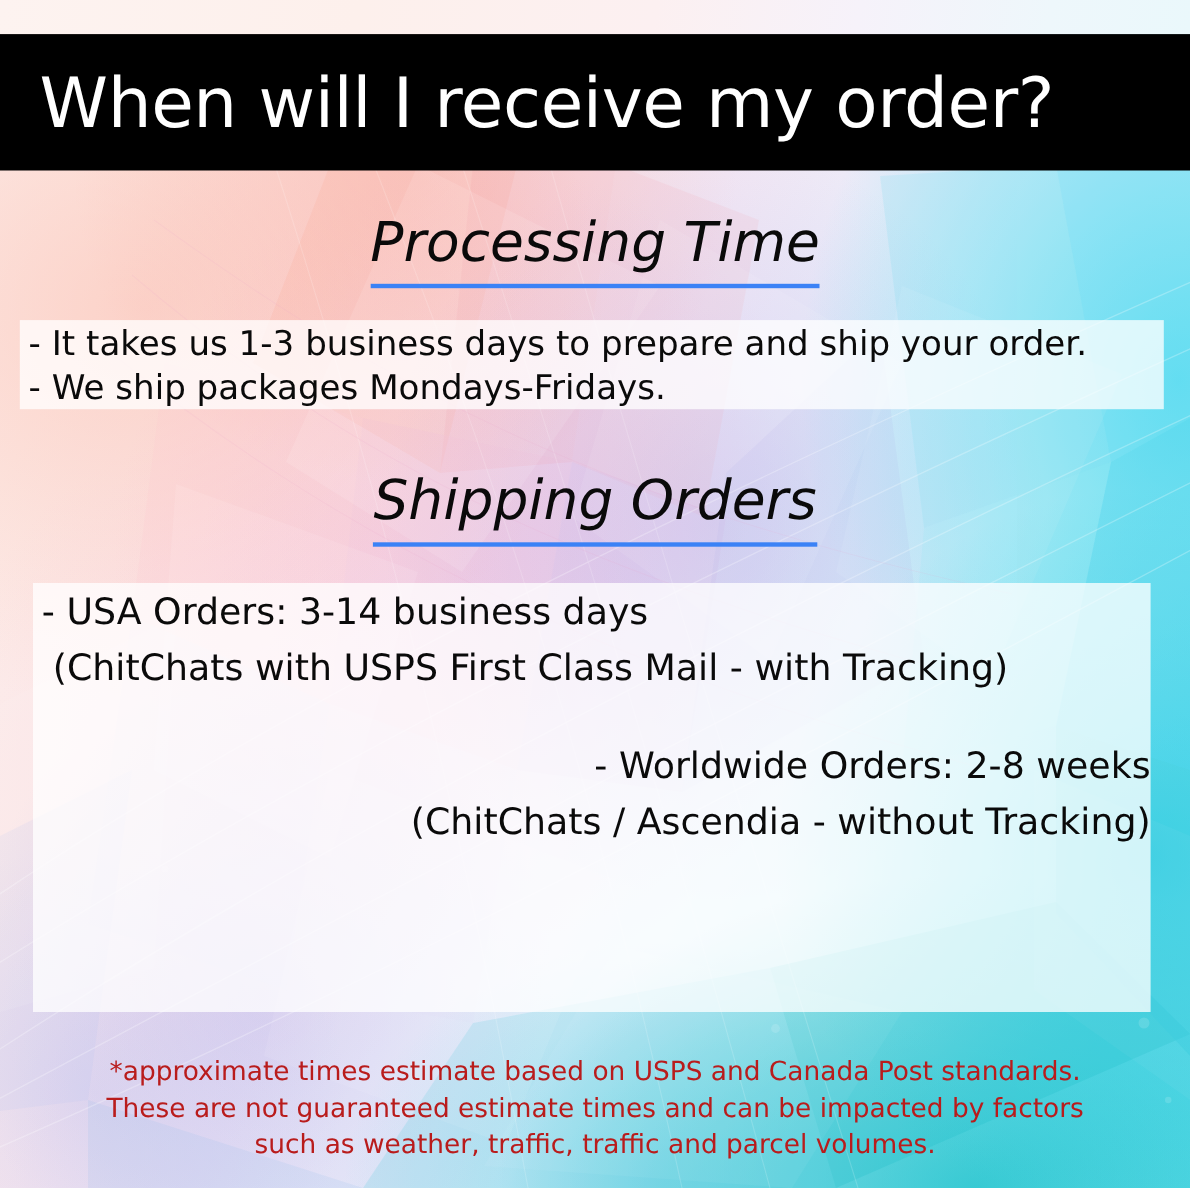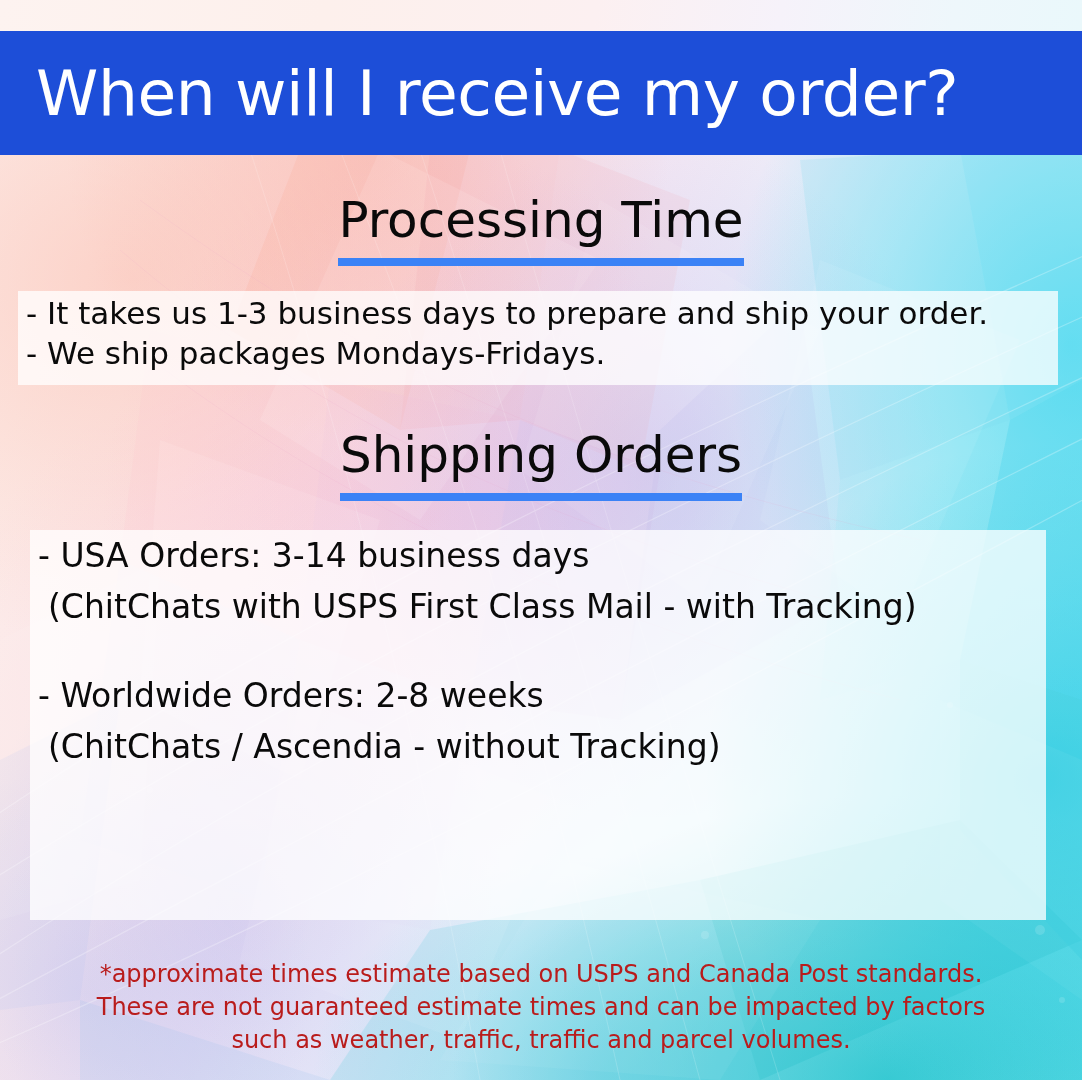--- a/index.html
+++ b/index.html
@@ -68,21 +68,21 @@
 
   
   #top-strip {
     position:absolute; left:0; top:0; width:1082px; height:31px;
     background:linear-gradient(100deg,#fdf3f0 0%,#fdf0ec 30%,#fcf0f1 55%,#f6f2fa 72%,#eef7fb 88%,#eaf8fb 100%);
   }
 
   
   #header-banner {
     position:absolute; left:0; top:31px; width:1082px; height:124px;
-    background:#1d4ed8;
+    background:#000000;
     display:flex; align-items:center;
   }
   #header-title {
     color:#ffffff;
     font-family:"DejaVu Sans", sans-serif;
     font-size:63px;
     font-weight:400;
     letter-spacing:-0.4px;
     line-height:1;
     padding-left:36px;
@@ -95,51 +95,52 @@
     width:100%;
     text-align:center;
     color:#0a0a0a;
     font-family:"DejaVu Sans", sans-serif;
     font-size:50px;
     font-weight:400;
     line-height:1;
     white-space:nowrap;
   }
   .section-heading span {
-    border-bottom:8px solid #3b82f6;
+    border-bottom:4px solid #3b82f6;
     padding-bottom:9px;
+    font-style:italic;
   }
   #heading-processing { top:195px; }
   #heading-shipping   { top:430px; }
 
   
   .text-panel {
     position:absolute;
     background:rgba(255,255,255,0.76);
     color:#0a0a0a;
     font-family:"DejaVu Sans", sans-serif;
     font-weight:400;
   }
 
   #panel-processing {
-    left:18px; top:291px; width:1040px; height:94px;
+    left:18px; top:291px; width:1040px; height:81px;
     font-size:31px;
     line-height:40px;
     padding:2px 0 0 8px;
   }
   #panel-processing .line { white-space:nowrap; }
 
   #panel-shipping {
     left:30px; top:530px; width:1016px; height:390px;
     font-size:33px;
     line-height:51px;
     padding:0 0 0 8px;
   }
   #panel-shipping .ship-block { margin-bottom:38px; }
-  #panel-shipping .ship-block:last-child { margin-bottom:0; }
+  #panel-shipping .ship-block:last-child { margin-bottom:0;text-align:right; }
   #panel-shipping .line { white-space:nowrap; }
   #panel-shipping .indent { padding-left:10px; }
 
   
   #footnote {
     position:absolute;
     left:0; top:958px; width:1082px;
     text-align:center;
     color:#b91c1c;
     font-family:"DejaVu Sans", sans-serif;

